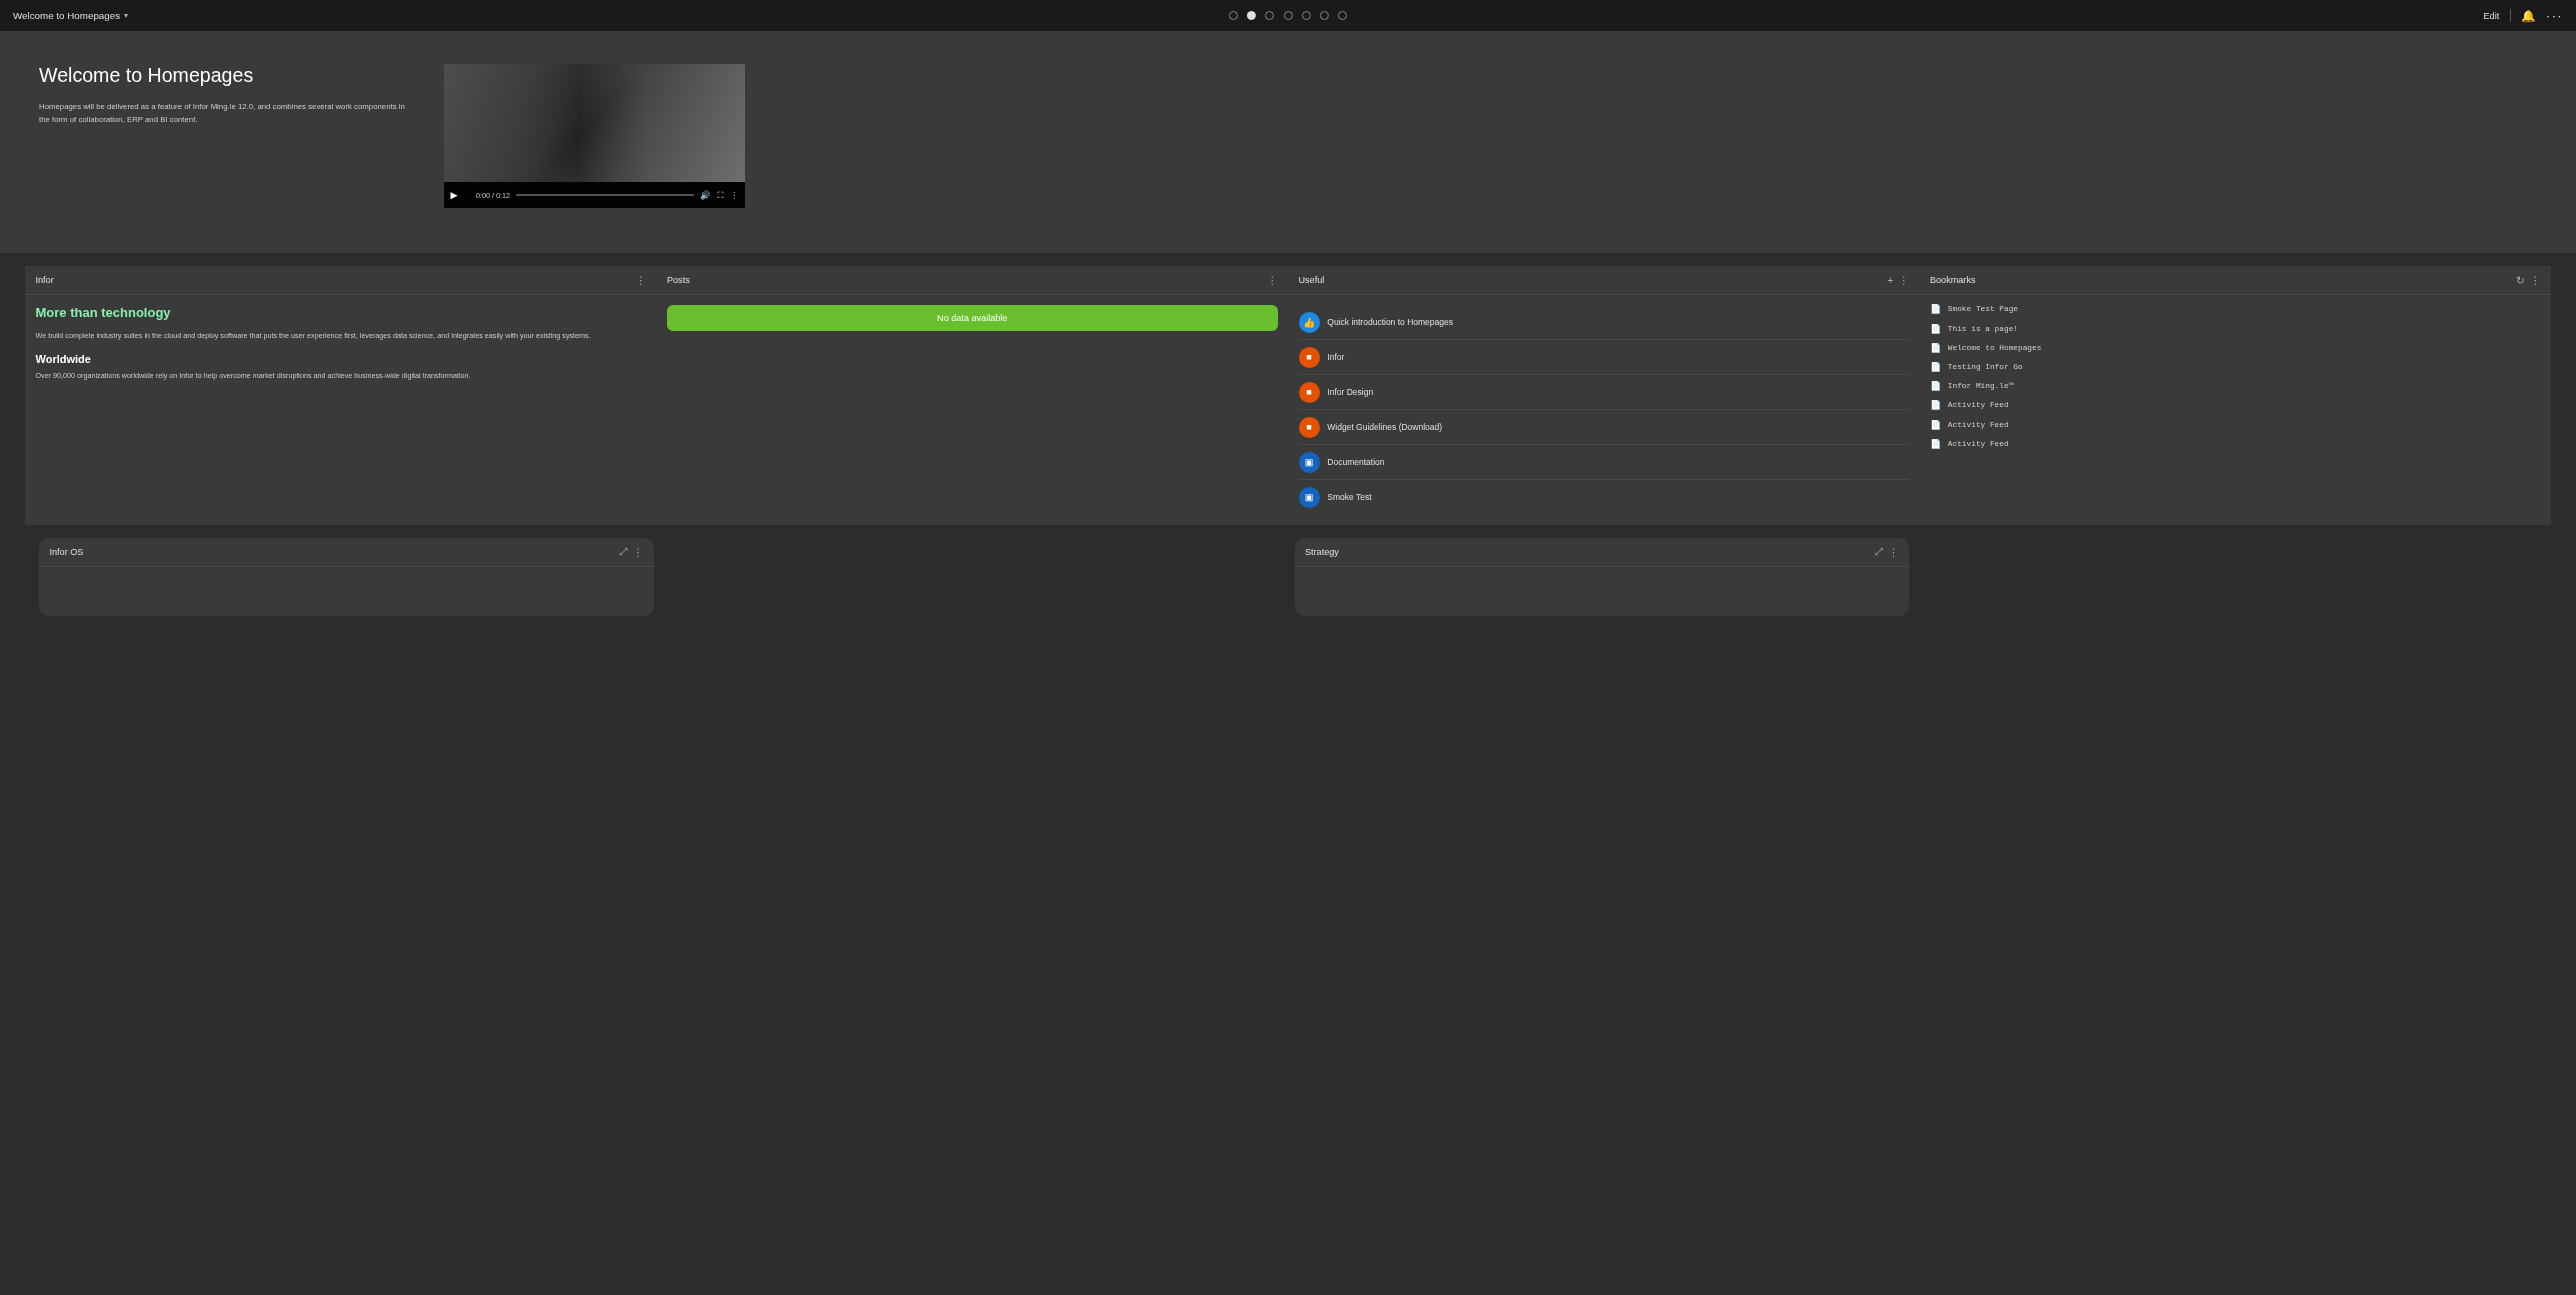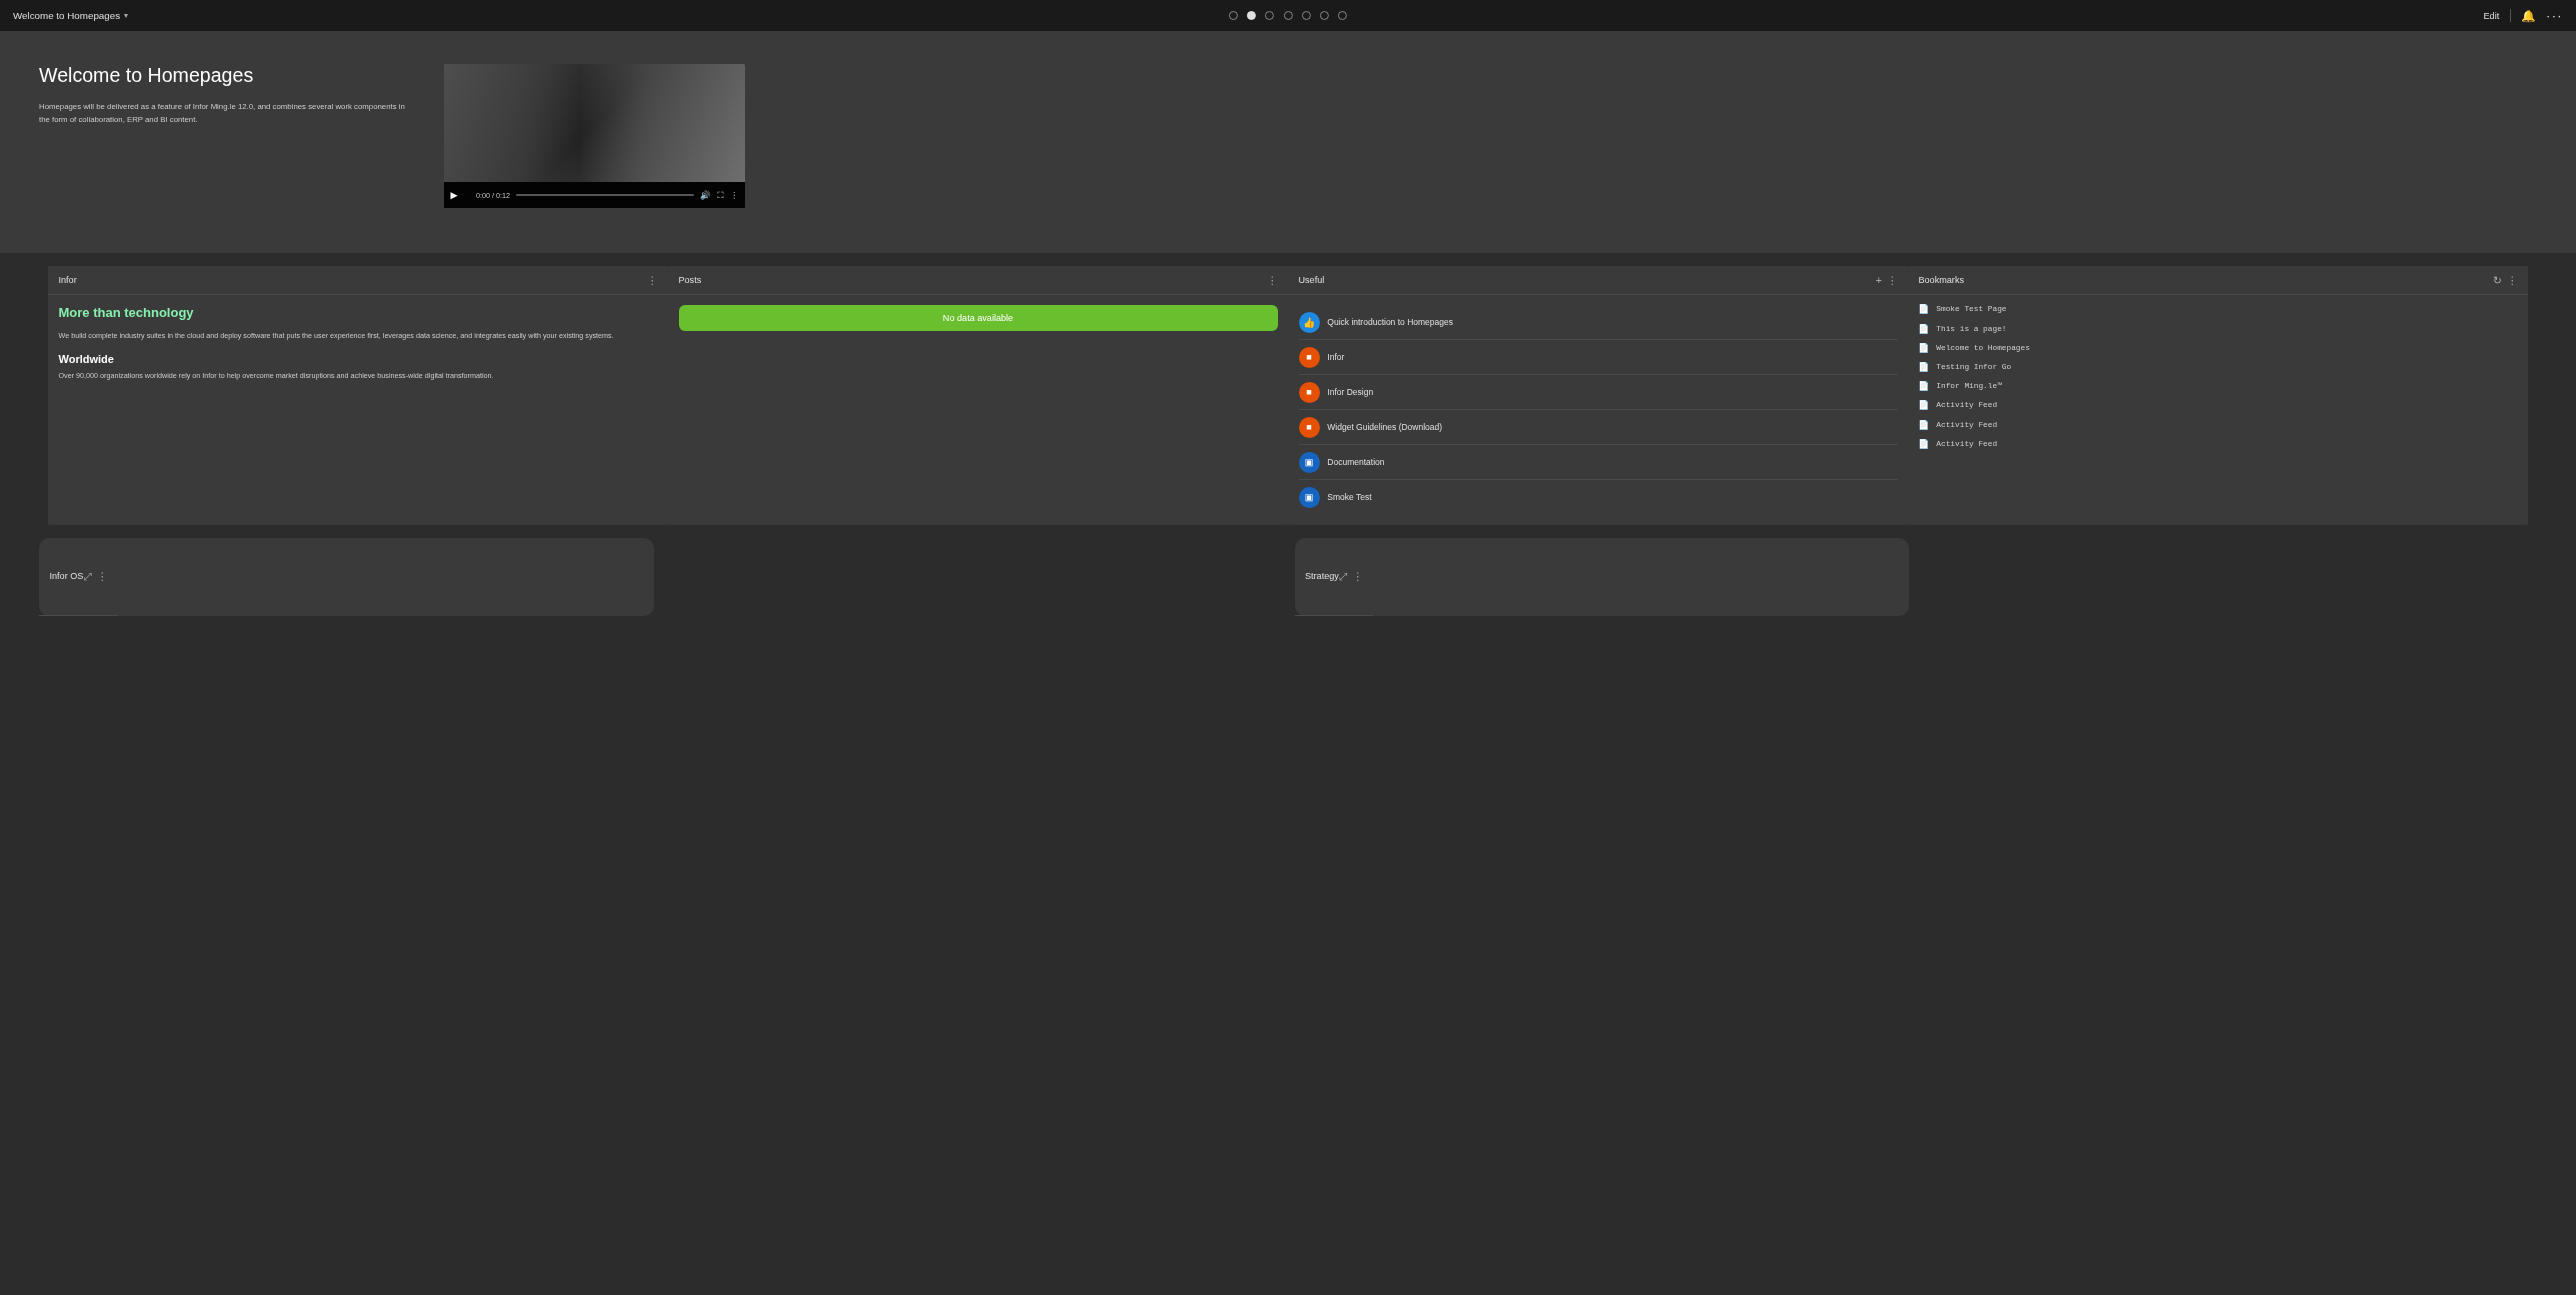--- a/index.html
+++ b/index.html
@@ -168,21 +168,21 @@
       background: #e0e0e0;
     }
     .vol-btn, .fullscreen-btn, .more-btn {
       color: #ccc;
       font-size: 8.5px;
       cursor: pointer;
     }
 
     
     .widgets-area {
-      padding: 13px 48px;
+      padding: 13px 25px;
       display: grid;
       grid-template-columns: 1fr 1fr 1fr 1fr;
     }
 
     
     .widget-card {
       background: #3a3a3a;
       border-radius: 1.3px;
       min-height: 183px;
       display: flex;
@@ -306,21 +306,21 @@
       padding: 0 39px 13px 39px;
       display: grid;
       grid-template-columns: 1fr 1fr 1fr 1fr;
       gap: 13px;
     }
     .widget-card-short {
       background: #3a3a3a;
       border-radius: 10px;
       min-height: 78px;
       display: flex;
-      flex-direction: row;
+      flex-direction: column;
     }
 
     
     .widget-body::-webkit-scrollbar { width: 2.6px; }
     .widget-body::-webkit-scrollbar-track { background: #2c2c2c; }
     .widget-body::-webkit-scrollbar-thumb { background: #555; }
 
     .bookmarks-body {
       padding: 5.2px 10.5px;
     }

